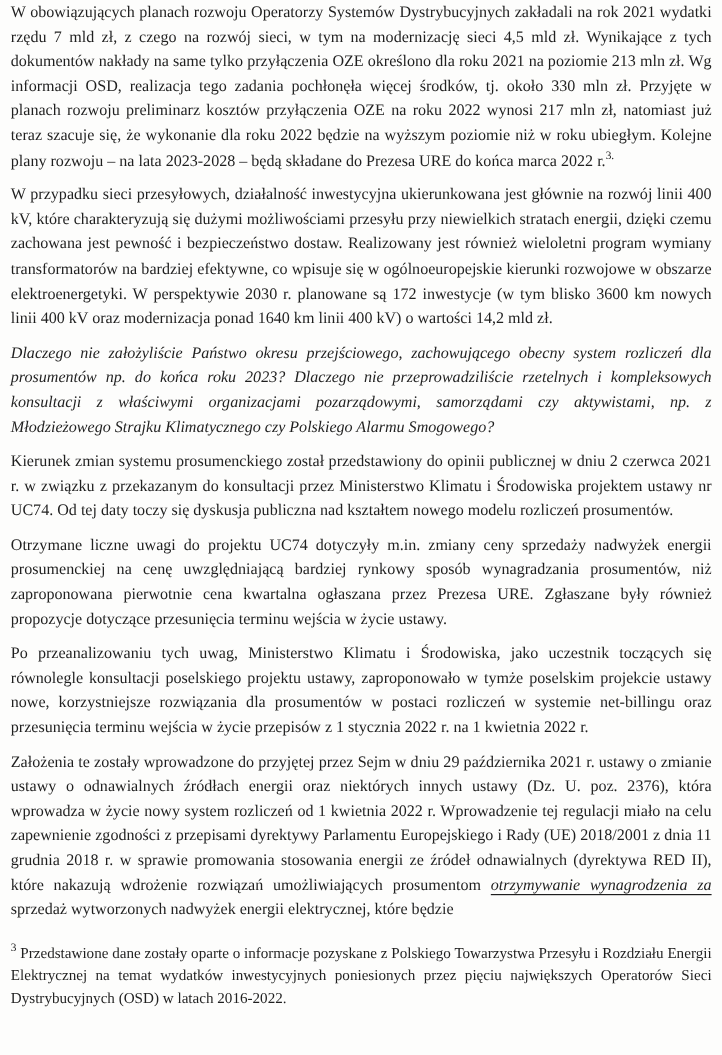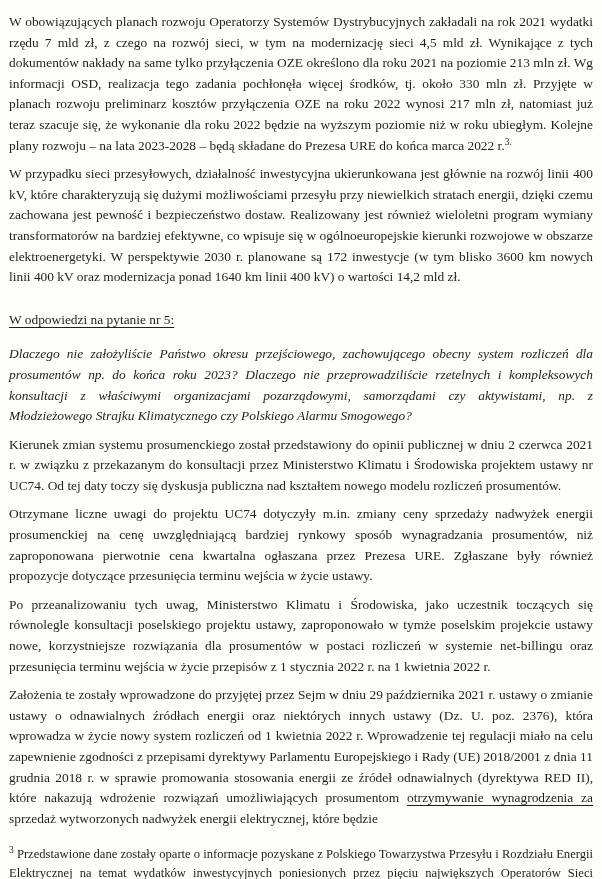--- a/index.html
+++ b/index.html
@@ -12,38 +12,38 @@
     width: 602px;
     height: 879px;
     margin: 0 auto;
     background: #fdfdfc;
     color: #1f1f1f;
     font-family: "Liberation Serif", "DejaVu Serif", serif;
     font-size: 13.4px;
     line-height: 20.6px;
     overflow: hidden;
     box-sizing: border-box;
-    padding: 12px 9px 0 9px;
+    padding: 0 9px 0 9px;
   }
   .para {
     margin: 0 0 8px 0;
     text-align: justify;
     text-justify: inter-word;
   }
   .heading {
     margin: 22px 0 14px 0;
     text-align: left;
   }
   .heading .hd {
     text-decoration: underline;
     text-underline-offset: 3px;
   }
   .q-italic { font-style: italic; }
   .run-i { }
-  .run-u { text-decoration: underline; text-underline-offset: 3px; }
+  .run-u { text-decoration: underline; text-underline-offset: 3px; font-style: italic; }
   sup.run-sup {
     font-size: 9.5px;
     line-height: 0;
     vertical-align: super;
   }
   .footnote {
     margin-top: 16px;
     text-align: justify;
     font-size: 12.6px;
     line-height: 19px;
@@ -56,21 +56,20 @@
 </style>
 </head>
 <body>
 
 <div class="page">
 
   <p class="para"><span>W obowiązujących planach rozwoju Operatorzy Systemów Dystrybucyjnych zakładali na rok 2021 wydatki rzędu 7 mld zł, z czego na rozwój sieci, w tym na modernizację sieci 4,5 mld zł. Wynikające z tych dokumentów nakłady na same tylko przyłączenia OZE określono dla roku 2021 na poziomie 213 mln zł. Wg informacji OSD, realizacja tego zadania pochłonęła więcej środków, tj. około 330 mln zł. Przyjęte w planach rozwoju preliminarz kosztów przyłączenia OZE na roku 2022 wynosi 217 mln zł, natomiast już teraz szacuje się, że wykonanie dla roku 2022 będzie na wyższym poziomie niż w roku ubiegłym. Kolejne plany rozwoju – na lata 2023-2028 – będą składane do Prezesa URE do końca marca 2022 r.</span><sup class="run-sup">3.</sup></p>
 
   <p class="para"><span>W przypadku sieci przesyłowych, działalność inwestycyjna ukierunkowana jest głównie na rozwój linii 400 kV, które charakteryzują się dużymi możliwościami przesyłu przy niewielkich stratach energii, dzięki czemu zachowana jest pewność i bezpieczeństwo dostaw. Realizowany jest również wieloletni program wymiany transformatorów na bardziej efektywne, co wpisuje się w ogólnoeuropejskie kierunki rozwojowe w obszarze elektroenergetyki. W perspektywie 2030 r. planowane są 172 inwestycje (w tym blisko 3600 km nowych linii 400 kV oraz modernizacja ponad 1640 km linii 400 kV) o wartości 14,2 mld zł.</span></p>
 
-  <p class="para heading"><span class="hd">W odpowiedzi na pytanie nr 5:</span></p>
 
   <p class="para q-italic"><span class="run-i">Dlaczego nie założyliście Państwo okresu przejściowego, zachowującego obecny system rozliczeń dla prosumentów np. do końca roku 2023? Dlaczego nie przeprowadziliście rzetelnych i kompleksowych konsultacji z właściwymi organizacjami pozarządowymi, samorządami czy aktywistami, np. z Młodzieżowego Strajku Klimatycznego czy Polskiego Alarmu Smogowego?</span></p>
 
   <p class="para"><span>Kierunek zmian systemu prosumenckiego został przedstawiony do opinii publicznej w dniu 2 czerwca 2021 r. w związku z przekazanym do konsultacji przez Ministerstwo Klimatu i Środowiska projektem ustawy nr UC74. Od tej daty toczy się dyskusja publiczna nad kształtem nowego modelu rozliczeń prosumentów.</span></p>
 
   <p class="para"><span>Otrzymane liczne uwagi do projektu UC74 dotyczyły m.in. zmiany ceny sprzedaży nadwyżek energii prosumenckiej na cenę uwzględniającą bardziej rynkowy sposób wynagradzania prosumentów, niż zaproponowana pierwotnie cena kwartalna ogłaszana przez Prezesa URE. Zgłaszane były również propozycje dotyczące przesunięcia terminu wejścia w życie ustawy.</span></p>
 
   <p class="para"><span>Po przeanalizowaniu tych uwag, Ministerstwo Klimatu i Środowiska, jako uczestnik toczących się równolegle konsultacji poselskiego projektu ustawy, zaproponowało w tymże poselskim projekcie ustawy nowe, korzystniejsze rozwiązania dla prosumentów w postaci rozliczeń w systemie net-billingu oraz przesunięcia terminu wejścia w życie przepisów z 1 stycznia 2022 r. na 1 kwietnia 2022 r.</span></p>
 
   <p class="para"><span>Założenia te zostały wprowadzone do przyjętej przez Sejm w dniu 29 października 2021 r. </span><span class="run-i">ustawy o zmianie ustawy o odnawialnych źródłach energii oraz niektórych innych ustawy</span><span> (Dz. U. poz. 2376), która wprowadza w życie nowy system rozliczeń od 1 kwietnia 2022 r. Wprowadzenie tej regulacji miało na celu zapewnienie zgodności z przepisami </span><span class="run-i">dyrektywy Parlamentu Europejskiego i Rady (UE) 2018/2001 z dnia 11 grudnia 2018 r. w sprawie promowania stosowania energii ze źródeł odnawialnych</span><span> (dyrektywa RED II), które nakazują wdrożenie rozwiązań umożliwiających prosumentom </span><span class="run-u">otrzymywanie wynagrodzenia za</span><span> sprzedaż wytworzonych nadwyżek energii elektrycznej, które będzie</span></p>

